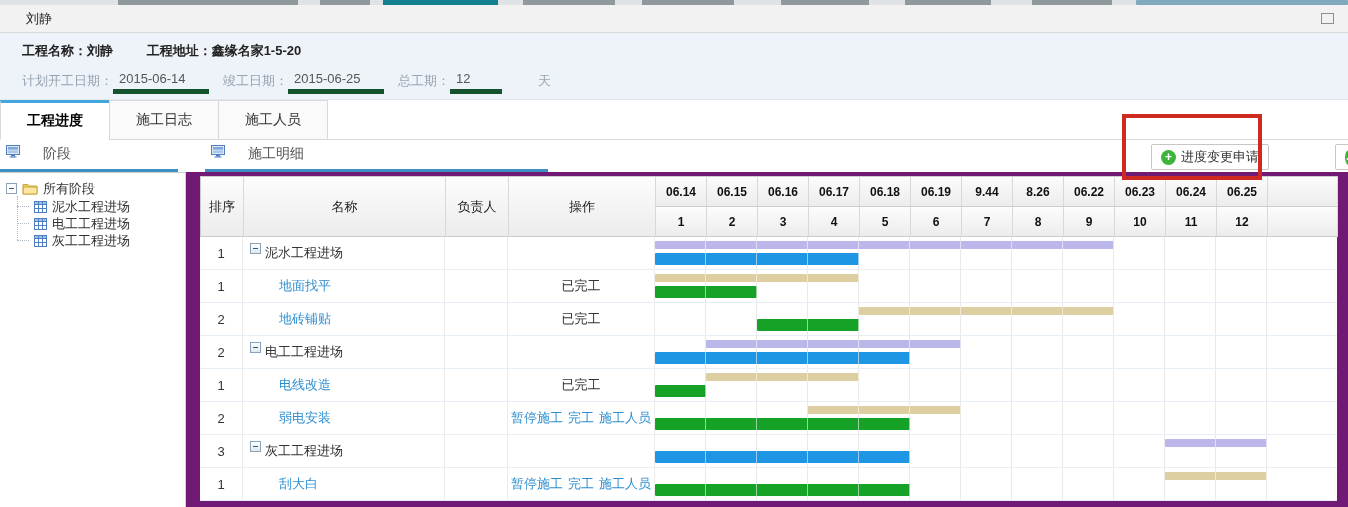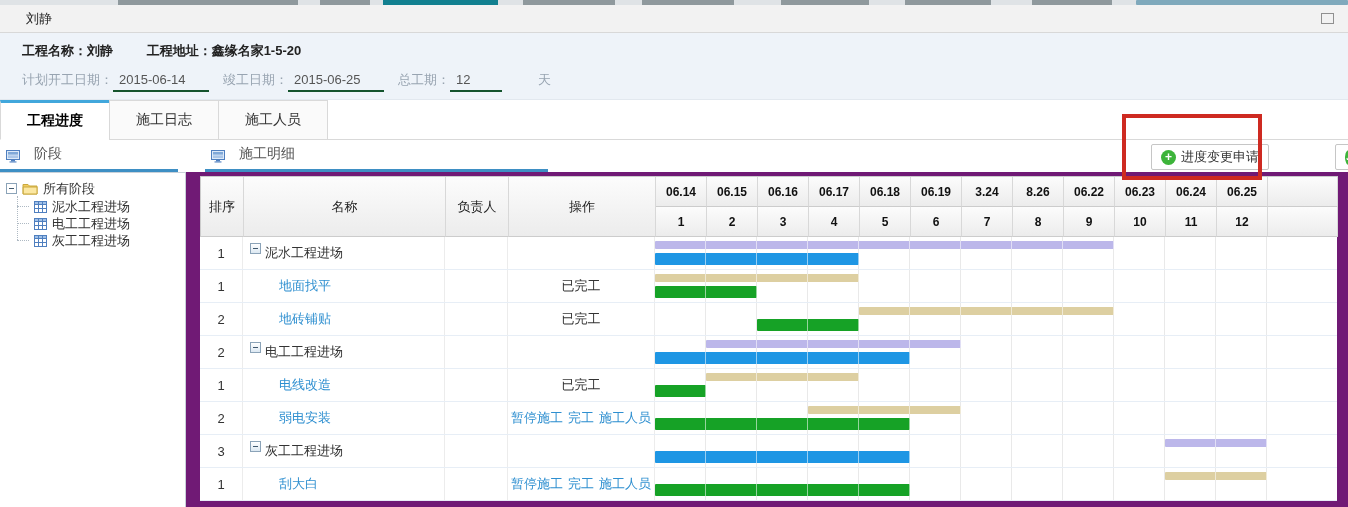--- a/index.html
+++ b/index.html
@@ -24,34 +24,34 @@
   .titlebar{height:28px;background:#f2f2f2;border-bottom:1px solid #d8d8d8;display:flex;align-items:center;padding:0 14px}
   .titlebar .title{margin-left:12px;color:#222;font-size:13px}
   .win-box{margin-left:auto;width:13px;height:11px;border:1px solid #909090;background:transparent;cursor:pointer}
 
   
   .form-area{height:67px;background:#eef3f9;padding:9px 0 0 22px;border-bottom:1px solid #e2e8ef}
   .line1{font-weight:bold;color:#222;line-height:18px}
   .line1 .grp2{margin-left:30px}
   .line2{margin-top:11px;display:flex;align-items:center;color:#98a4b1}
   .line2 .lbl{padding-bottom:3px}
-  .fld{display:inline-block;color:#555;border-bottom:2px solid #14532d;padding:0 6px 3px 6px;min-width:96px}
+  .fld{display:inline-block;color:#555;border-bottom:5px solid #14532d;padding:0 6px 3px 6px;min-width:96px}
   .fld.short{min-width:52px}
   .sp14{margin-left:14px}
   .unit{margin-left:36px;color:#98a4b1;padding-bottom:3px}
 
   
   .tab-bar{height:40px;background:#fff;border-bottom:1px solid #d9d9d9;display:flex}
   .tab{width:110px;display:flex;align-items:center;justify-content:center;background:#fafafa;
        border:1px solid #d9d9d9;margin-right:-1px;font-size:14px;color:#333;cursor:pointer;margin-bottom:-1px}
   .tab.active{background:#fff;border-top:3px solid var(--accent);border-bottom:1px solid #fff;font-weight:bold;color:#000}
 
   
   .section-row{position:relative;height:32px;background:#fff}
-  .sec{position:absolute;top:3px;display:flex;align-items:flex-end;gap:13px;font-size:14px;color:#555;
+  .sec{position:absolute;top:3px;display:flex;align-items:flex-start;gap:22px;font-size:14px;color:#555;
        border-bottom:3px solid var(--underline);padding:2px 0 6px 6px}
   .sec-stage{left:0;width:178px}
   .sec-detail{left:205px;width:343px}
   .btn{position:absolute;top:4px;height:26px;background:#fff;border:1px solid #c6c6c6;border-radius:2px;
        display:flex;align-items:center;gap:5px;padding:0 9px;font-size:13px;color:#333;cursor:pointer}
   .btn-change{left:1151px}
   .btn-complete{left:1335px}
   .icon-circle{width:15px;height:15px;border-radius:50%;background:var(--green);color:#fff;
        font-size:12px;line-height:15px;text-align:center;font-weight:bold}
   .icon-plus::before{content:"+"}
@@ -246,21 +246,21 @@
       <div class="th w-owner">负责人</div>
       <div class="th w-ops">操作</div>
       <div class="gantt-head">
         <div class="ghrow">
             <div class="dcell">06.14</div>
             <div class="dcell">06.15</div>
             <div class="dcell">06.16</div>
             <div class="dcell">06.17</div>
             <div class="dcell">06.18</div>
             <div class="dcell">06.19</div>
-            <div class="dcell">3.24</div>
+            <div class="dcell">9.44</div>
             <div class="dcell">8.26</div>
             <div class="dcell">06.22</div>
             <div class="dcell">06.23</div>
             <div class="dcell">06.24</div>
             <div class="dcell">06.25</div>
             <div class="dcell filler"></div>
           </div>
         <div class="ghrow">
             <div class="dcell">1</div>
             <div class="dcell">2</div>

